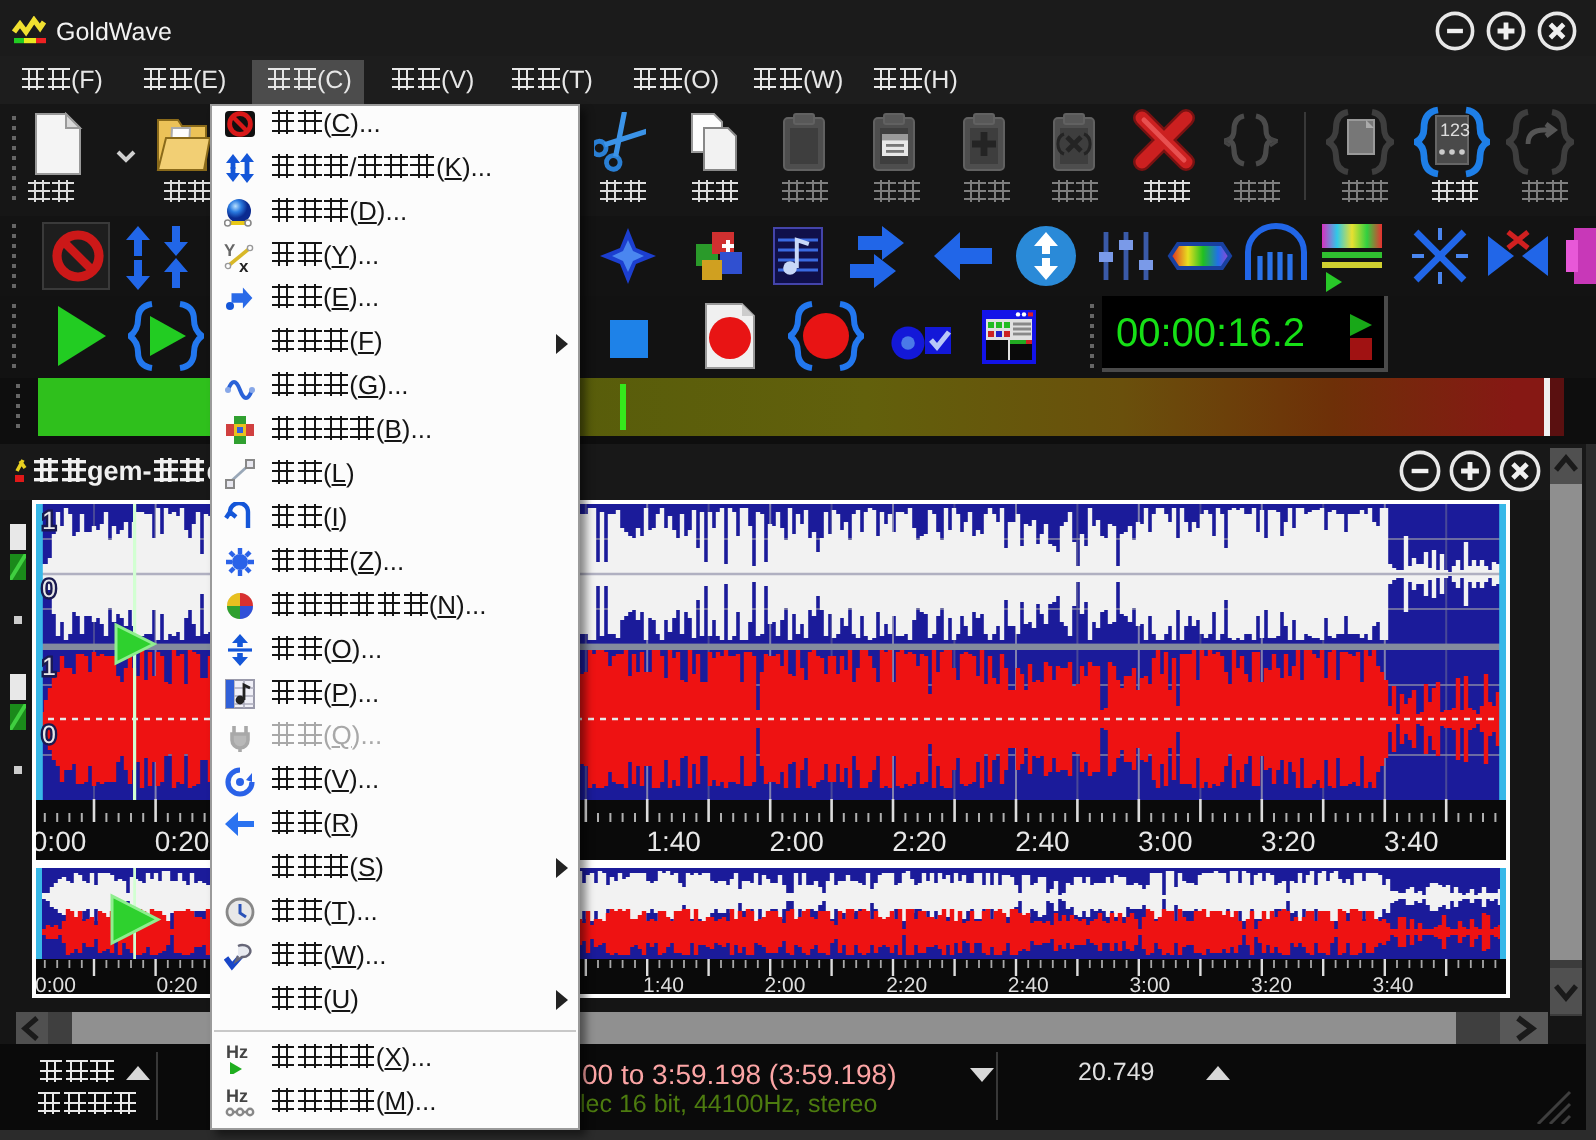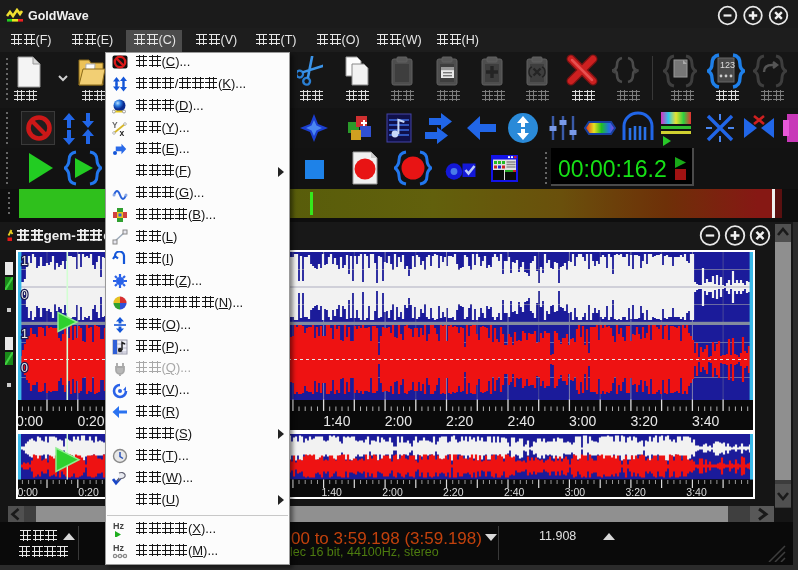--- a/index.html
+++ b/index.html
@@ -21,21 +21,21 @@
 .mi{position:absolute;left:30px;font-size:13px;color:#151515;white-space:nowrap}
 .mi.dis{color:#a8a8a8}
 </style></head><body>
 <div class="ab" style="left:0;top:0;width:798px;height:28px;background:#1b1b1b"></div>
 <svg style="position:absolute;left:6px;top:8px" width="18" height="14" viewBox="0 0 18 14">
     <path d="M1 8 L4 4 L7 8 L11 2 L14 6 L16 3" fill="none" stroke="#f0e030" stroke-width="2.6"></path>
 <rect x="1" y="11" width="5" height="2.6" fill="#22cc22"></rect>
     <rect x="6" y="11" width="6" height="2.6" fill="#e8e820"></rect>
     <rect x="12" y="11" width="5" height="2.6" fill="#ee2222"></rect>
   </svg>
-<div class="ab" style="left:28px;top:9px;font-size:12.5px;font-weight:bold;color:#f2f2f2">GoldWave</div>
+<div class="ab" style="left:28px;top:9px;font-size:12.5px;font-weight:normal;color:#f2f2f2">GoldWave</div>
 <svg style="position:absolute;left:710px;top:4px" width="88" height="24" viewBox="0 0 88 24">
     <circle cx="17.5" cy="11.5" r="8.8" fill="none" stroke="#e8e8e8" stroke-width="1.8"></circle>
     <path d="M13.54 11.5H21.46" stroke="#f0f0f0" stroke-width="2.2"></path>
     <circle cx="43" cy="11.5" r="8.8" fill="none" stroke="#e8e8e8" stroke-width="1.8"></circle>
     <path d="M38.775999999999996 11.5H47.224000000000004M43 7.276V15.724" stroke="#f0f0f0" stroke-width="2.4"></path>
     <circle cx="68.5" cy="11.5" r="8.8" fill="none" stroke="#e8e8e8" stroke-width="1.8"></circle>
     <path d="M65.156 8.155999999999999L71.844 14.844000000000001M71.844 8.155999999999999L65.156 14.844000000000001" stroke="#f0f0f0" stroke-width="2.4"></path>
   </svg>
 <div class="ab" style="left:0;top:28px;width:798px;height:24px;background:#1d1d1d"></div>
 <div class="ab" style="left:126px;top:30px;width:56px;height:22px;background:#4c4c4c"></div>
@@ -278,21 +278,21 @@
     <rect x="7" y="10.5" width="3" height="3" fill="#2222cc"></rect>
     <rect x="11" y="10.5" width="3" height="3" fill="#cc2222"></rect>
 <path d="M15.5 12 h9" stroke="#888" stroke-width="1.4"></path>
 <rect x="2" y="15" width="11" height="10" fill="#0a0a0a"></rect>
     <rect x="14" y="15" width="11" height="10" fill="#0a0a0a"></rect>
 <rect x="14" y="15" width="11" height="2" fill="#22aa22"></rect>
     <rect x="22" y="15" width="3" height="2" fill="#cc2222"></rect>
   </svg>
 <div class="ab" style="left:545px;top:152px;width:2px;height:32px;background:repeating-linear-gradient(#666 0 2px,transparent 2px 5px)"></div>
 <div class="ab" style="left:551px;top:148px;width:143px;height:38px;background:#000;border-right:2px solid #4a4a4a;border-bottom:2px solid #4a4a4a"></div>
-<div class="ab" style="left:558px;top:156px;font-size:23px;color:#16e016;letter-spacing:0px">00:00:16.2</div>
+<div class="ab" style="left:558px;top:156px;font-size:20px;color:#16e016;letter-spacing:0px">00:00:16.2</div>
 <svg style="position:absolute;left:673px;top:155px" width="16" height="26" viewBox="0 0 16 26">
     <path d="M2 2 l11 5.5 -11 5.5 z" fill="#18a818"></path>
     <rect x="2" y="14" width="11" height="11" fill="#a01212"></rect>
   </svg>
 <div class="ab" style="left:0;top:189px;width:798px;height:33px;background:#0e0e0e"></div>
 <div class="ab" style="left:8px;top:192px;width:2px;height:24px;background:repeating-linear-gradient(#666 0 2px,transparent 2px 5px)"></div>
 <div class="ab" style="left:19px;top:189px;width:753px;height:29px;background:
 linear-gradient(90deg,#415808,#555c0a 30%,#62600c 55%,#6a500c 72%,#6e3008 86%,#861814 98%)"></div>
 <div class="ab" style="left:19px;top:189px;width:221px;height:29px;background:#2fc01c"></div>
 <div class="ab" style="left:310px;top:192px;width:3px;height:23px;background:#35e81c"></div>
@@ -662,26 +662,26 @@
 <svg style="position:absolute;left:750px;top:505.5px" width="24" height="16.5" viewBox="0 0 24 16.5">
     <path d="M9 3 L16 8.2 L9 13.5" fill="none" stroke="#1a1a1a" stroke-width="3"></path>
   </svg>
 <div class="ab" style="left:0;top:522px;width:798px;height:43px;background:#0a0a0a"></div>
 <div class="ab" style="left:19px;top:529px;font-size:12.5px;color:#e8e8e8"><i class="g"></i><i class="g"></i><i class="g"></i></div>
 <svg style="position:absolute;left:62px;top:532px" width="14" height="10" viewBox="0 0 14 10">
     <path d="M7 1 L13 8 H1 Z" fill="#d8d8d8"></path>
   </svg>
 <div class="ab" style="left:78px;top:526px;width:1px;height:34px;background:#383838"></div>
 <div class="ab" style="left:18px;top:545px;font-size:12.5px;color:#e8e8e8"><i class="g"></i><i class="g"></i><i class="g"></i><i class="g"></i></div>
-<div class="ab" style="left:291px;top:529px;font-size:17px;color:#c2410c">00 to 3:59.198 (3:59.198)</div>
+<div class="ab" style="left:291px;top:529px;font-size:14px;color:#fca5a5">00 to 3:59.198 (3:59.198)</div>
 <svg style="position:absolute;left:484px;top:532px" width="14" height="10" viewBox="0 0 14 10">
     <path d="M1 2 H13 L7 9 Z" fill="#d8d8d8"></path>
   </svg>
 <div class="ab" style="left:498px;top:526px;width:1px;height:34px;background:#383838"></div>
-<div class="ab" style="left:539px;top:529px;font-size:12.5px;color:#e0e0e0">11.908</div>
+<div class="ab" style="left:539px;top:529px;font-size:12.5px;color:#e0e0e0">20.749</div>
 <svg style="position:absolute;left:602px;top:532px" width="14" height="10" viewBox="0 0 14 10">
     <path d="M7 1 L13 8 H1 Z" fill="#d8d8d8"></path>
   </svg>
 <div class="ab" style="left:290px;top:545px;font-size:12.5px;color:#4d7c0f">lec 16 bit, 44100Hz, stereo</div>
 <svg style="position:absolute;left:763px;top:544px" width="24" height="18" viewBox="0 0 24 18">
     <path d="M22 2 L6 18 M22 8 L12 18 M22 14 L18 18" stroke="#3e3e3e" stroke-width="1.5"></path>
   </svg>
 <div class="ab" style="left:0;top:565px;width:798px;height:5px;background:#2b2b2b"></div>
 <div class="ab" style="left:793px;top:222px;width:5px;height:348px;background:#2b2b2b"></div>
 <div class="ab" style="left:105px;top:52px;width:185px;height:513px;background:#fcfcfc;border:1px solid #9a9a9a;box-shadow:3px 3px 4px rgba(0,0,0,0.45)"></div>

